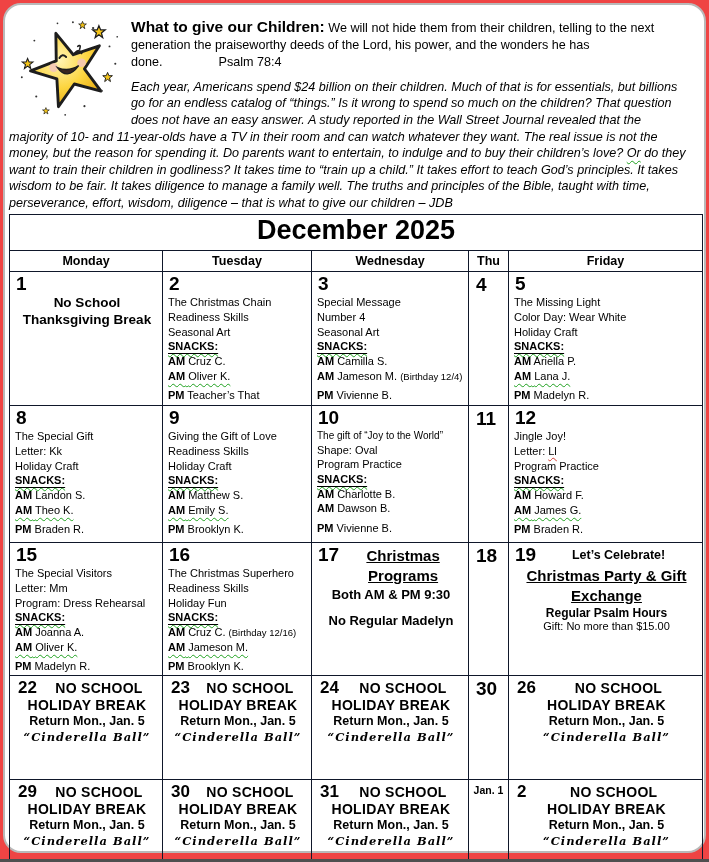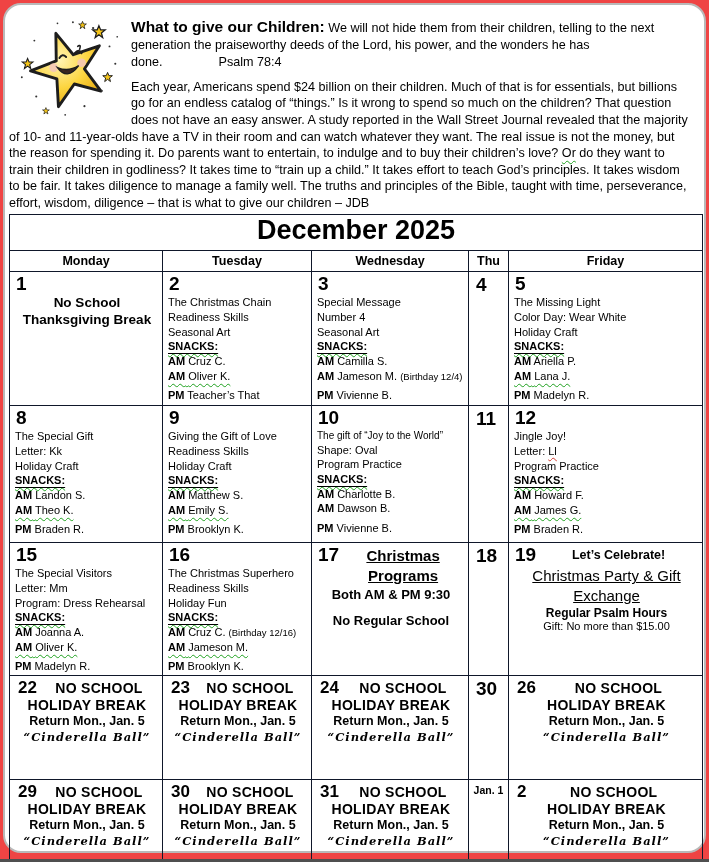--- a/index.html
+++ b/index.html
@@ -8,21 +8,21 @@
   .frame{position:absolute;left:3px;top:3px;width:703px;height:850px;box-sizing:border-box;
          border:2px solid #b9b9b9;border-radius:18px;background:#fff;padding:6px 4px 2px 4px;}
   .page-bottom-edge{position:absolute;left:0;bottom:0;width:709px;height:3px;background:#4f4f4f;}
 
   
   .hdr{min-height:158px;}
   .star-wrap{float:left;width:106px;height:102px;margin:2px 8px 0 8px;}
   .lead{margin:6px 4px 0 0;font-size:12.6px;line-height:1.32;}
   .title{font-size:15.5px;font-weight:bold;}
   .verse-ref{margin-left:56px;}
-  .body2{margin:8px 12px 0 0;font-size:12.6px;line-height:1.32;}
+  .body2{margin:8px 12px 0 0;font-size:12.6px;line-height:1.32;font-style:italic;}
 
   
   .sqg{text-decoration-line:underline;text-decoration-style:wavy;text-decoration-color:#1fa11f;
        text-decoration-thickness:1px;text-underline-offset:3px;}
   .sqr{text-decoration-line:underline;text-decoration-style:wavy;text-decoration-color:#d23b2f;
        text-decoration-thickness:1px;text-underline-offset:2px;}
   .snk{font-weight:bold;text-decoration:underline;text-decoration-color:#000;}
   .b{font-weight:bold;}
 
   
@@ -43,21 +43,21 @@
   .d1a{font-weight:bold;font-size:13.5px;text-align:center;line-height:1.25;}
   
   .dhead{display:flex;align-items:flex-start;}
   .dnum-in{font-size:19px;font-weight:bold;line-height:1.1;flex:0 0 auto;margin:1px 2px 0 1px;}
   .d17t{flex:1;text-align:center;font-weight:bold;font-size:15px;line-height:1.35;
         text-decoration:underline;padding:2px 10px 0 10px;}
   .d17l2{font-weight:bold;font-size:13px;text-align:center;margin-top:1px;}
   .d17l3{font-weight:bold;font-size:13px;text-align:center;margin-top:11px;}
   
   .d19cel{flex:1;text-align:center;font-weight:bold;font-size:12.5px;margin-top:4px;}
-  .d19t{font-weight:normal;font-size:15px;text-align:center;line-height:1.3;text-decoration:underline;margin-top:1px;}
+  .d19t{font-weight:bold;font-size:15px;text-align:center;line-height:1.3;text-decoration:underline;margin-top:1px;}
   .d19l2{font-weight:bold;font-size:12px;text-align:center;margin-top:1px;}
   .d19l3{font-size:11px;text-align:center;}
 
   
   .nsh{display:flex;align-items:flex-start;}
   .nsnum{font-size:17px;font-weight:bold;flex:0 0 auto;margin:2px 2px 0 3px;line-height:1.1;}
   .nst{flex:1;text-align:center;font-weight:bold;font-size:14px;margin-top:3px;letter-spacing:.3px;}
   .nsb{font-weight:bold;font-size:14px;text-align:center;letter-spacing:.3px;}
   .nsr{font-weight:bold;font-size:12.5px;text-align:center;margin-top:1px;}
   .ball{font-family:"DejaVu Serif",serif;font-style:italic;font-weight:bold;font-size:11.5px;
@@ -247,21 +247,21 @@
           <div class="ln"><span class="b">AM</span> <span>Cruz C.</span> <span class="nt">(Birthday 12/16)</span></div>
           <div class="ln"><span class="sqg"><span class="b">AM</span> <span>Jameson M.</span></span></div>
           <div class="ln pmln"><span class="b">PM</span> <span>Brooklyn K.</span></div>
         </td>
         <td class="cell">
           <div class="dhead">
             <span class="dnum-in">17</span>
             <span class="d17t">Christmas Programs</span>
           </div>
           <div class="d17l2">Both AM &amp; PM 9:30</div>
-          <div class="d17l3">No Regular School</div>
+          <div class="d17l3">No Regular Madelyn</div>
         </td>
         <td>
               <div class="thu-num">18</div>
             </td>
         <td class="cell">
           <div class="dhead">
             <span class="dnum-in">19</span>
             <span class="d19cel">Let’s Celebrate!</span>
           </div>
           <div class="d19t">Christmas Party &amp; Gift Exchange</div>

